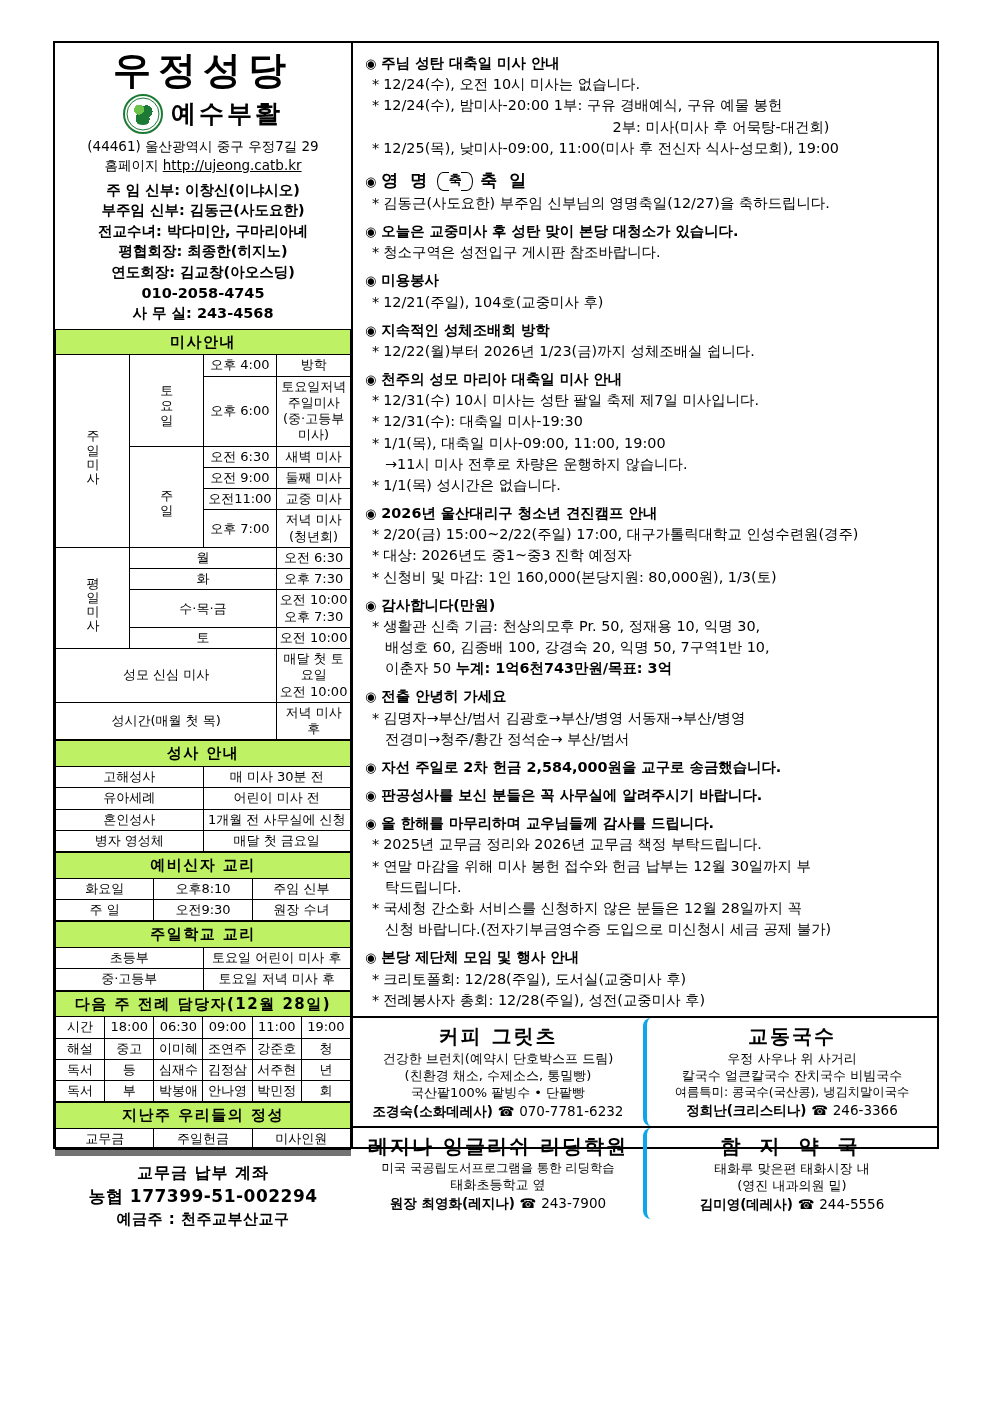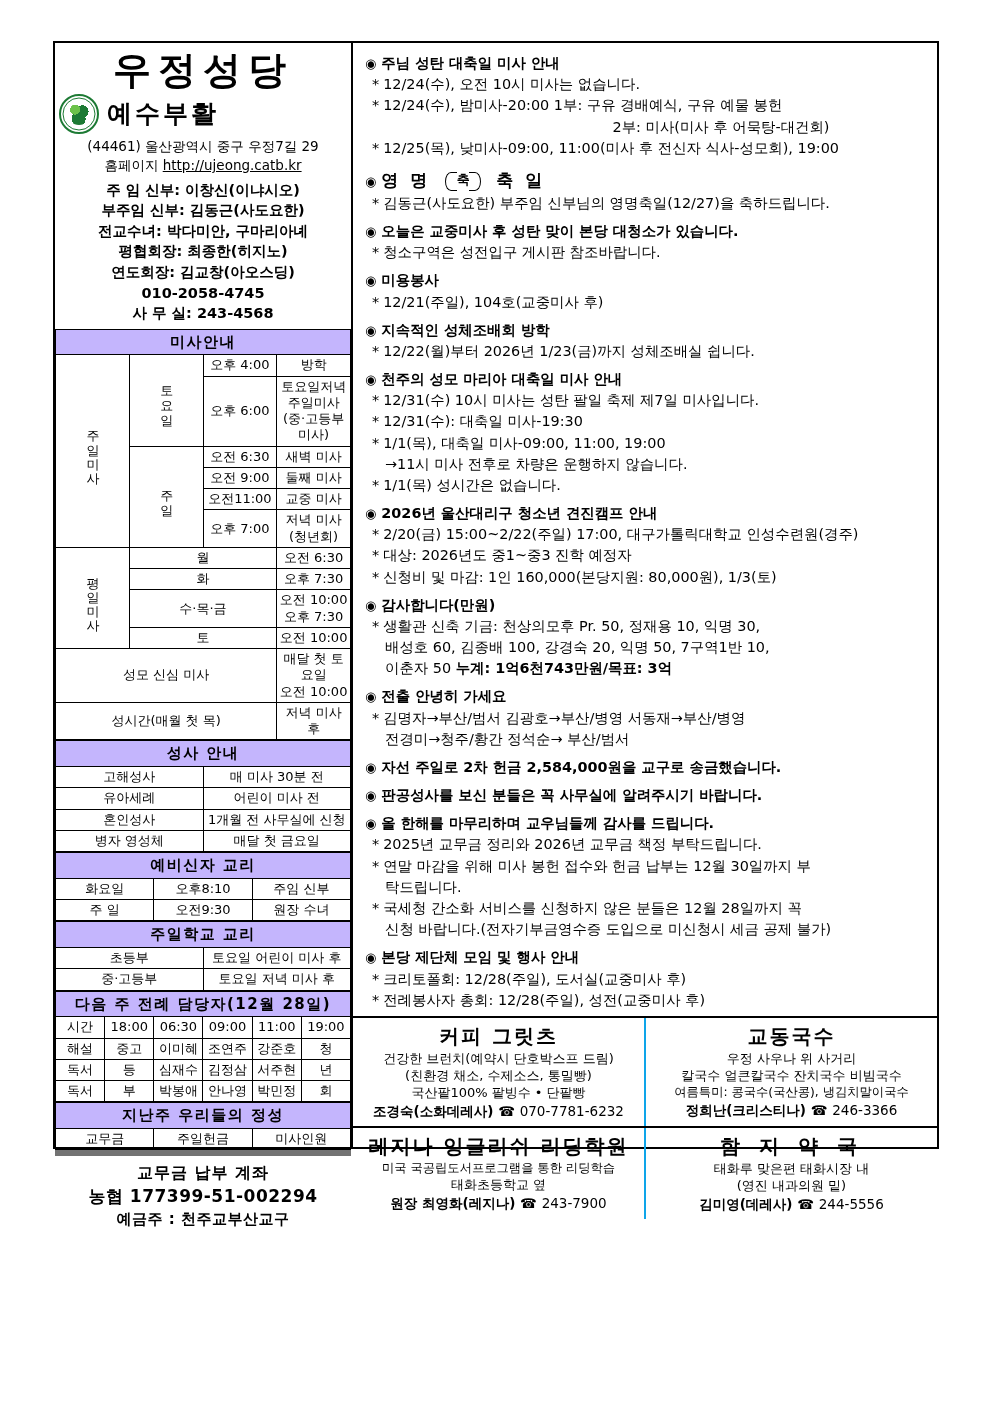--- a/index.html
+++ b/index.html
@@ -39,20 +39,21 @@
   .church-name {
     font-size: 38px;
     font-weight: bold;
     letter-spacing: 7px;
     line-height: 1.12;
     white-space: nowrap;
   }
   .sub-row {
     display: flex;
     align-items: center;
+    justify-content: center;
     gap: 8px;
     margin-top: 2px;
   }
   .logo-emblem {
     width: 40px; height: 40px;
     border-radius: 50%;
     border: 2.5px solid #1d7a34;
     background: #ffffff;
     position: relative;
     flex: 0 0 auto;
@@ -104,21 +105,21 @@
   }
   table.grid td, table.grid th {
     border: 1px solid #000;
     font-size: 13px;
     text-align: center;
     padding: 2px 1px;
     font-weight: normal;
     line-height: 1.25;
   }
   .hdr {
-    background: #c4b5fd;
+    background: #bef264;
     font-weight: bold !important;
     font-size: 15px !important;
     letter-spacing: 1.5px;
     padding: 3px 8px !important;
   }
   .vlabel {
     writing-mode: vertical-rl;
     text-orientation: upright;
     letter-spacing: 1px;
     white-space: nowrap;
@@ -170,21 +171,21 @@
   .ann .cont { padding-left: 20px; }
   .ann .indent-deep { padding-left: 150px; text-align: center; }
   .ann b { font-weight: bold; }
 
   .feast-head {
     font-weight: bold;
     font-size: 17px;
     letter-spacing: 3px;
     display: flex;
     align-items: center;
-    gap: 16px;
+    gap: 8px;
   }
   .wreath {
     display: inline-block;
     position: relative;
     width: 34px; height: 22px;
     font-size: 13px;
     font-weight: bold;
     text-align: center;
     line-height: 22px;
     letter-spacing: 0;
@@ -202,22 +203,23 @@
 
   
   .ads { display: flex; flex-direction: column; }
   .ad-row { display: flex; }
   .ad-row.top { border-bottom: 2px solid #000; }
   .ad {
     flex: 1;
     padding: 5px 4px 6px;
     text-align: center;
     line-height: 1.3;
-  }
-  .ad + .ad { border-left: 2px solid #0ea5e9; }
+    border-radius: 8px;
+  }
+  .ad + .ad { border-left: 4px solid #0ea5e9; }
   .ad .title {
     font-weight: bold;
     font-size: 20px;
     letter-spacing: 2px;
     margin-bottom: 2px;
   }
   .ad .title.wide { letter-spacing: 6px; }
   .ad .line { font-size: 13px; }
   .ad .line.sm { font-size: 12.3px; }
   .ad .contact { font-weight: bold; font-size: 13.5px; margin-top: 1px; }

